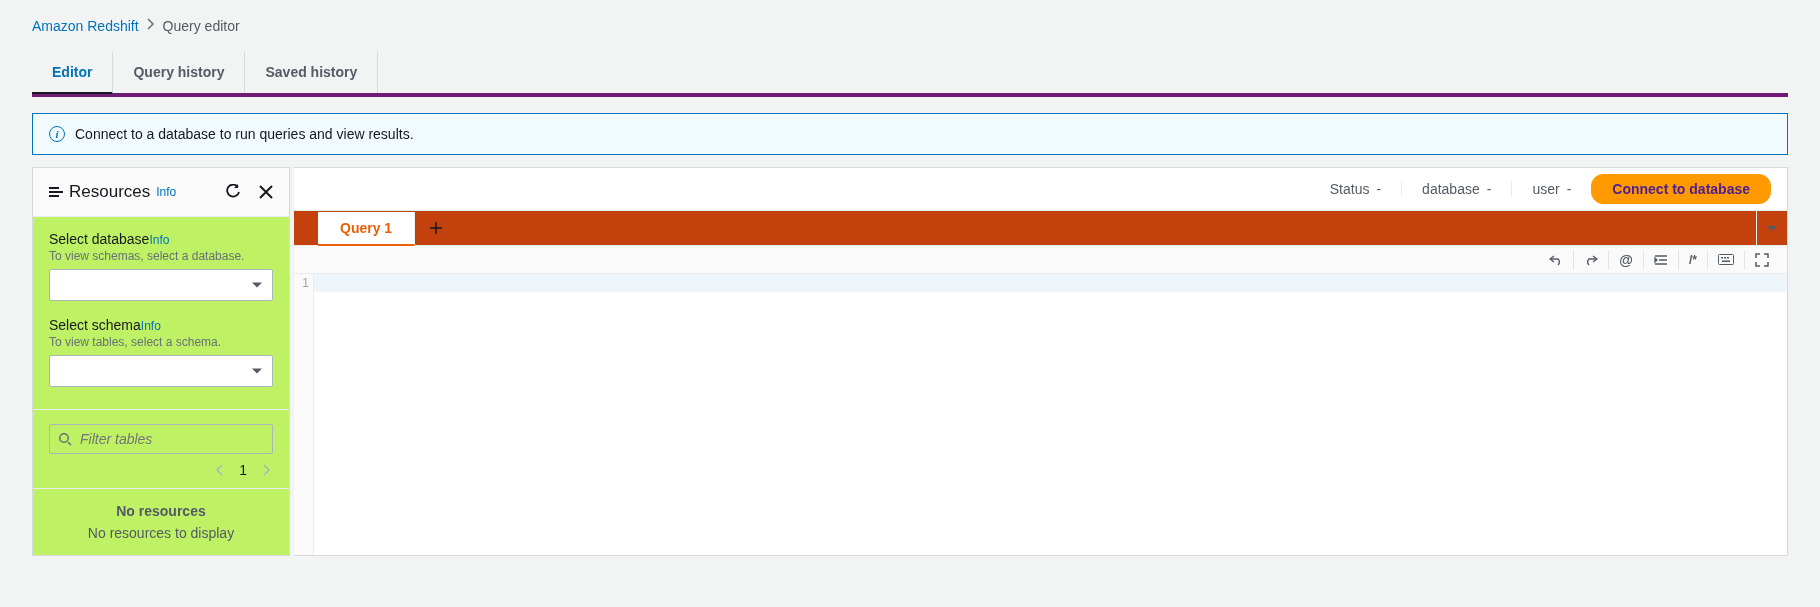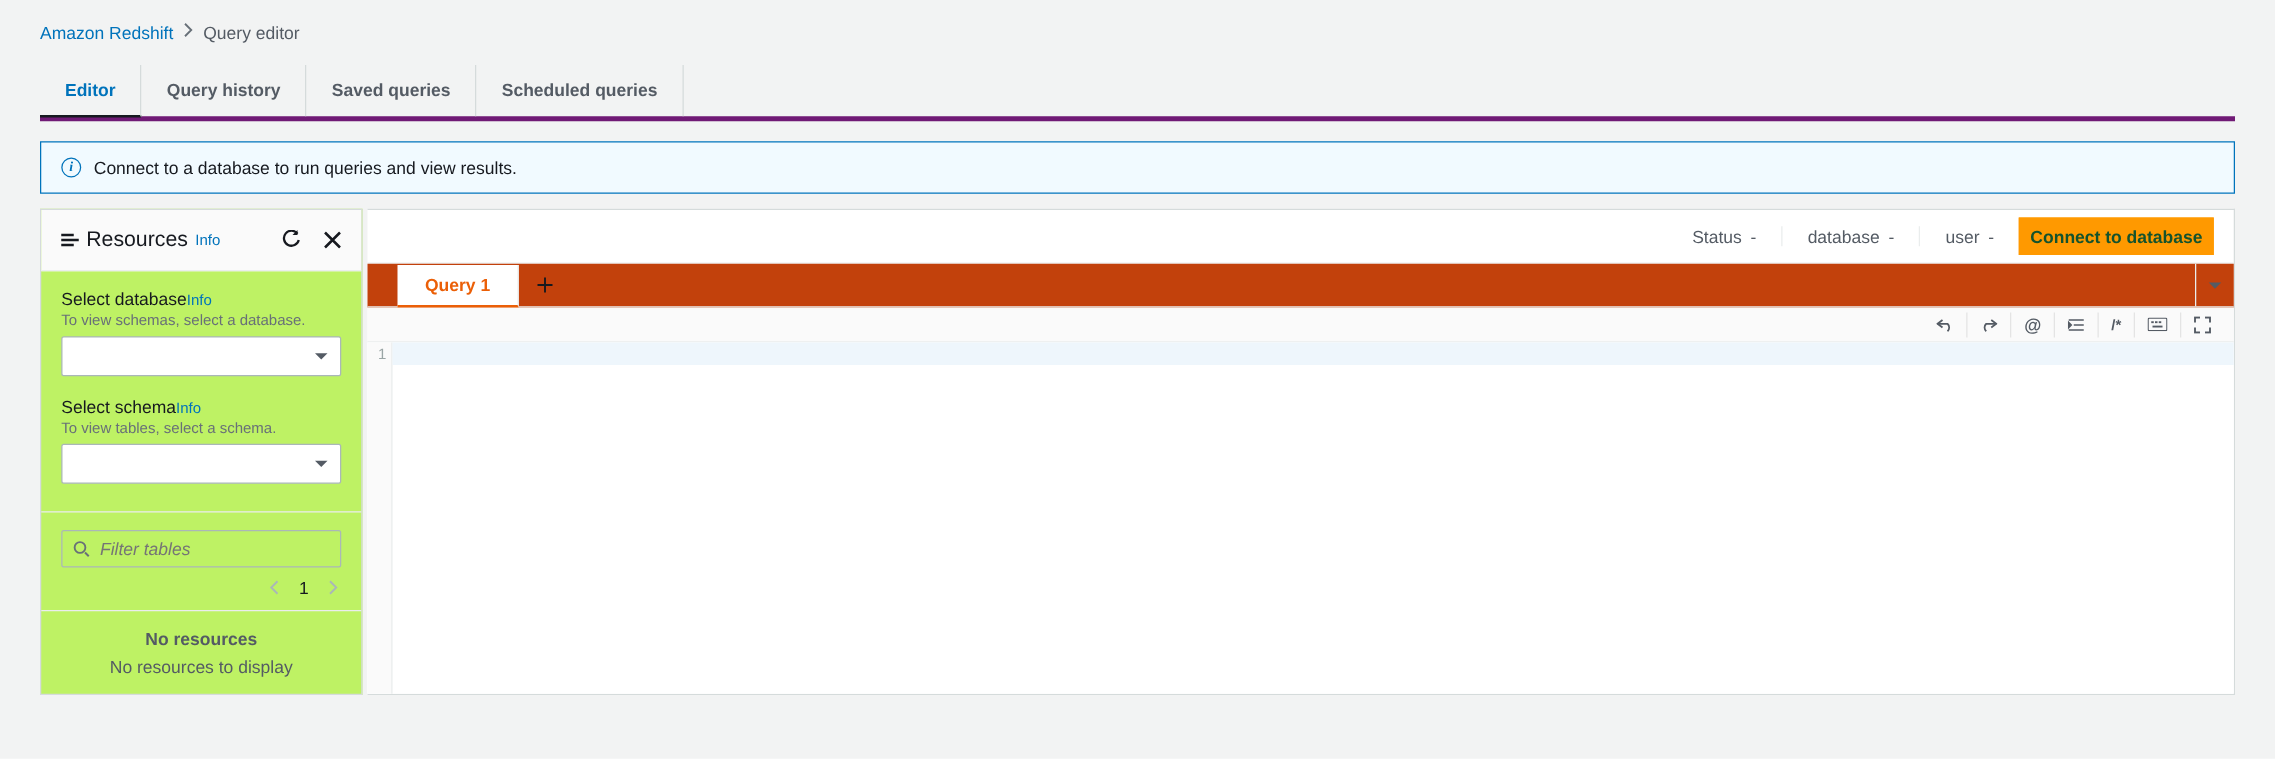--- a/index.html
+++ b/index.html
@@ -242,24 +242,24 @@
     gap: 7px;
     color: #545b64;
     font-size: 14px;
     border-right: 1px solid #eaeded;
     padding-right: 20px;
   }
   .conn-item:last-of-type { border-right: none; padding-right: 0;}
   .conn-btn {
     background: #ff9900;
     border: 1px solid #ff9900;
-    color: #14532d;
+    color: #4c1d95;
     font-weight: 700;
-    padding: 6px 8px;
-    border-radius: 0;
+    padding: 6px 20px;
+    border-radius: 12px;
     cursor: pointer;
     font-size: 14px;
   }
   .tabbar {
     display: flex;
     align-items: center;
     border-bottom: 1px solid #eaeded;
     background: #c2410c;
     min-height: 34px;
     position: relative;
@@ -353,22 +353,21 @@
       <svg width="8" height="12" viewBox="0 0 8 12">
           <path d="M1 1 L6 6 L1 11" stroke="#687078" stroke-width="1.5" fill="none"></path>
         </svg>
     </span>
     <span>Query editor</span>
   </div>
 
   <div class="tabs">
     <div class="tab active">Editor</div>
     <div class="tab">Query history</div>
-    <div class="tab">Saved queries</div>
-    <div class="tab">Scheduled queries</div>
+    <div class="tab">Saved history</div>
   </div>
 
   <div class="alert">
     <span class="info-icon">i</span>
     <span>Connect to a database to run queries and view results.</span>
   </div>
 
   <div class="workspace">
     <div class="sidebar">
       <div class="sidebar-header">

